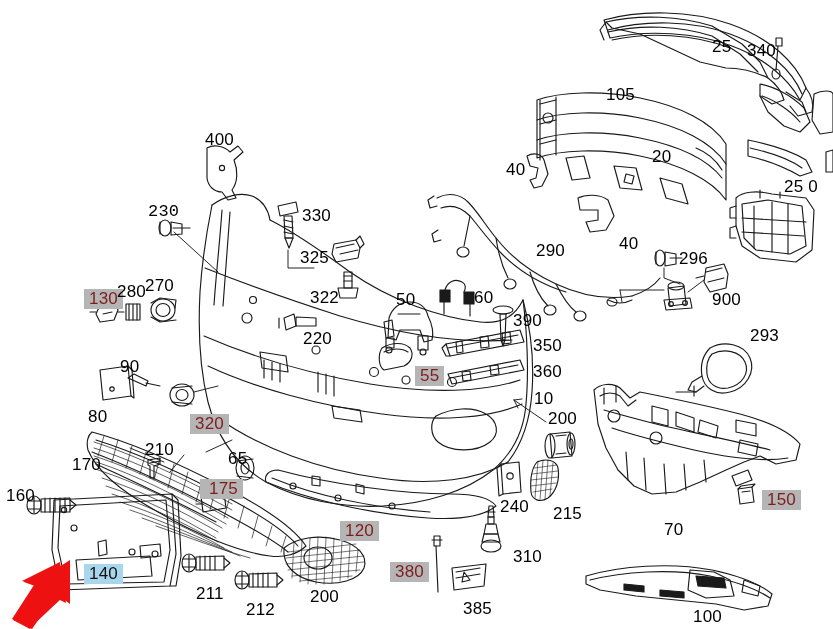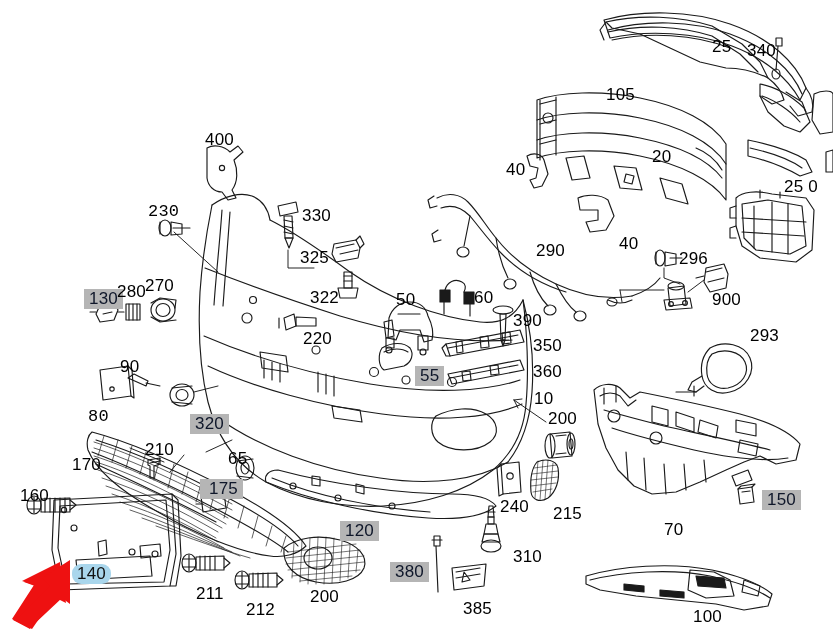--- a/index.html
+++ b/index.html
@@ -28,21 +28,21 @@
     font-size: 17px;
     font-weight: 400;
     color: #000000;
     line-height: 1;
     white-space: nowrap;
     letter-spacing: 0.2px;
   }
   .lbl.hi-gray {
     background: #b5b5b5;
     padding: 1px 5px 2px 5px;
-    color: #0f172a;
+    color: #7f1d1d;
   }
   .lbl.hi-blue {
     background: #a9d6ec;
     padding: 1px 5px 2px 5px;
     color: #111111;
   }
   #arrow-layer {
     position: absolute;
     left: 0; top: 0;
     width: 833px;
@@ -547,28 +547,28 @@
       <div class="lbl" style="left: 205px; top: 131px;">400</div>
       <div class="lbl" style="left: 148px; top: 203px; font-family: Liberation Mono, monospace;">230</div>
       <div class="lbl" style="left: 302px; top: 207px;">330</div>
       <div class="lbl" style="left: 300px; top: 249px;">325</div>
       <div class="lbl" style="left: 310px; top: 289px;">322</div>
       <div class="lbl" style="left: 303px; top: 330px;">220</div>
       <div class="lbl hi-gray" style="left: 84px; top: 289px;">130</div>
       <div class="lbl" style="left: 117px; top: 283px;">280</div>
       <div class="lbl" style="left: 145px; top: 277px;">270</div>
       <div class="lbl" style="left: 120px; top: 358px;">90</div>
-      <div class="lbl" style="left: 88px; top: 408px; font-family: Liberation Mono, monospace;">80</div>
+      <div class="lbl" style="left: 88px; top: 408px;">80</div>
       <div class="lbl hi-gray" style="left: 190px; top: 414px;">320</div>
       <div class="lbl" style="left: 72px; top: 456px;">170</div>
       <div class="lbl" style="left: 145px; top: 441px;">210</div>
       <div class="lbl" style="left: 228px; top: 450px;">65</div>
       <div class="lbl hi-gray" style="left: 200px; top: 479px; padding-left: 9px;">175</div>
-      <div class="lbl" style="left: 20px; top: 487px; text-align: right;">160</div>
-      <div class="lbl hi-blue" style="left: 72px; top: 564px; border-radius: 9px;">140</div>
+      <div class="lbl" style="left: 6px; top: 487px; text-align: right;">160</div>
+      <div class="lbl hi-blue" style="left: 84px; top: 564px;">140</div>
       <div class="lbl" style="left: 196px; top: 585px;">211</div>
       <div class="lbl" style="left: 246px; top: 601px;">212</div>
       <div class="lbl" style="left: 310px; top: 588px;">200</div>
       <div class="lbl hi-gray" style="left: 340px; top: 521px;">120</div>
       <div class="lbl hi-gray" style="left: 390px; top: 562px;">380</div>
       <div class="lbl" style="left: 463px; top: 600px;">385</div>
       <div class="lbl" style="left: 513px; top: 548px;">310</div>
       <div class="lbl" style="left: 500px; top: 498px;">240</div>
       <div class="lbl" style="left: 553px; top: 505px; text-align: right;">215</div>
       <div class="lbl" style="left: 548px; top: 410px;">200</div>

